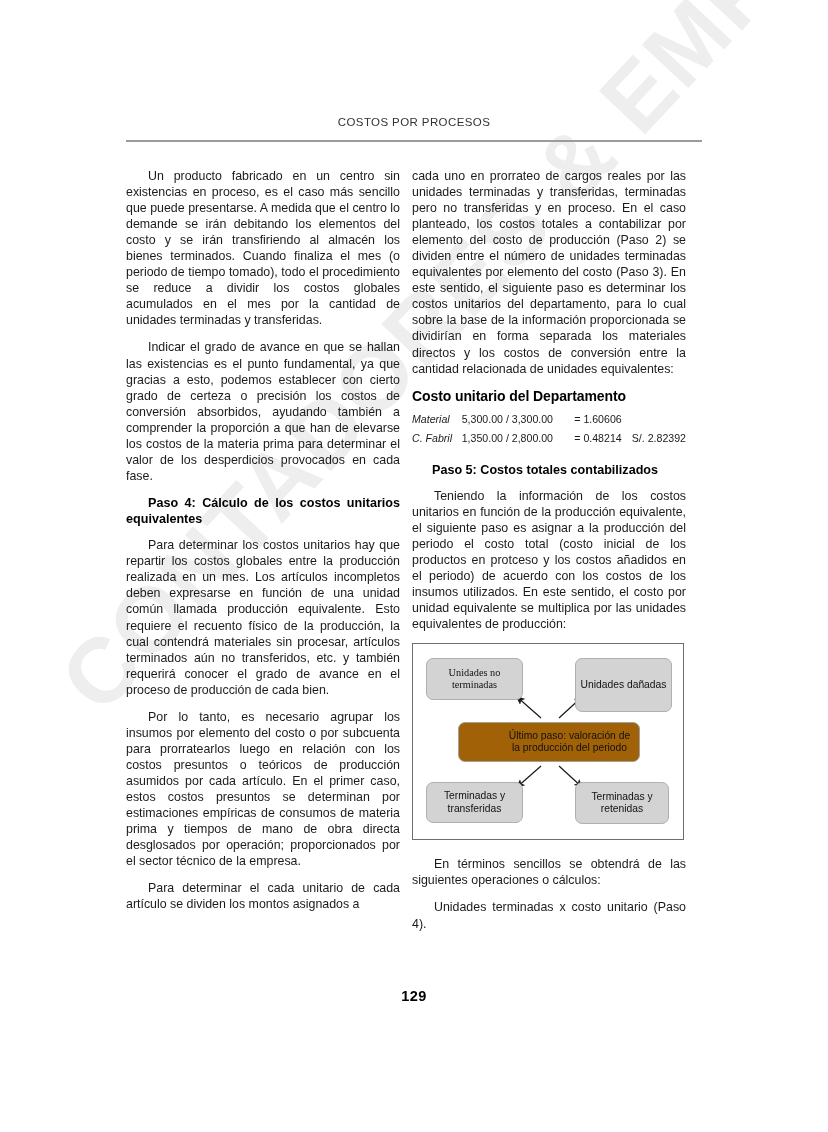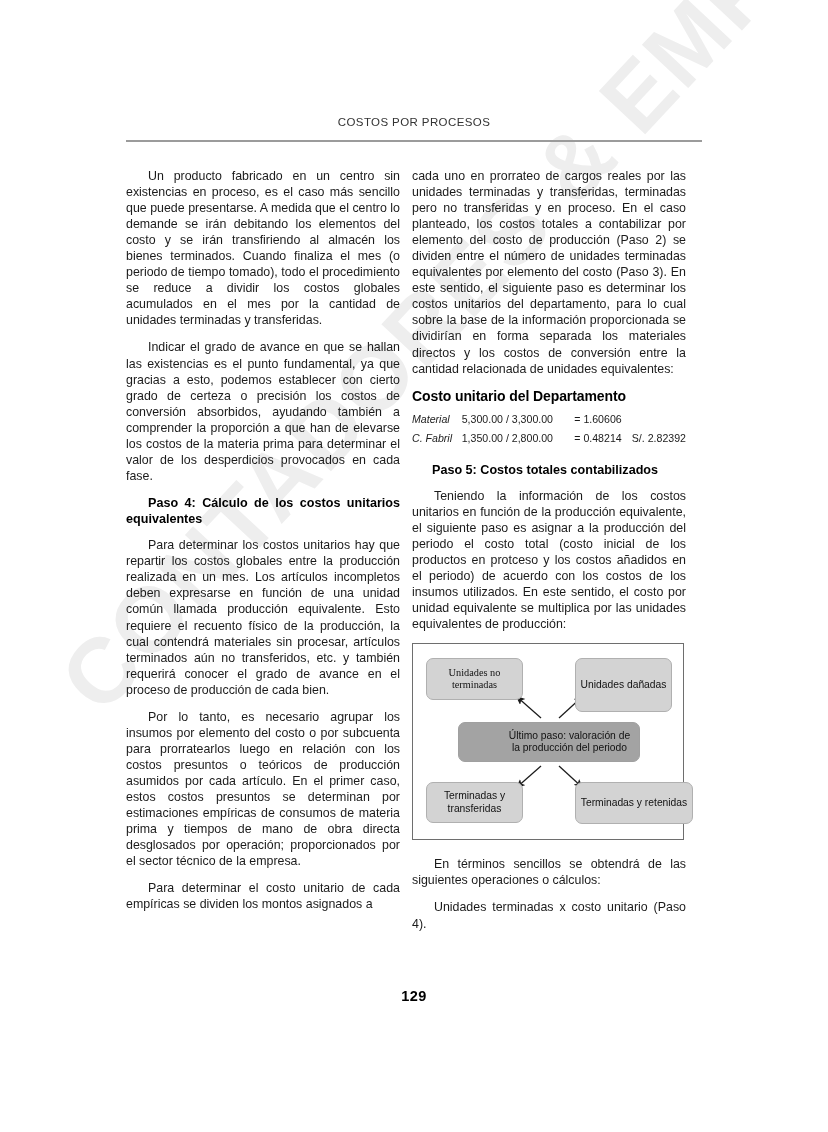--- a/index.html
+++ b/index.html
@@ -148,29 +148,29 @@
     color: #111111;
     font-size: 10.3px;
     line-height: 12.6px;
     text-align: center;
     display: flex;
     align-items: center;
     justify-content: center;
     padding: 2px 4px;
   }
   .dbox.center {
-    background: #a3a3a3;
+    background: #a16207;
     border-color: #a0a0a0;
     padding-left: 45px;
   }
   .d-tl { left: 13px;  top: 14px;  width: 97px; height: 42px; font-family: Liberation Serif, serif; }
   .d-tr { left: 162px; top: 14px;  width: 97px; height: 54px; }
   .d-c  { left: 45px;  top: 78px;  width: 182px; height: 40px; }
   .d-bl { left: 13px;  top: 138px; width: 97px; height: 41px; }
-  .d-br { left: 162px; top: 138px; width: 118px; height: 42px; }
+  .d-br { left: 162px; top: 138px; width: 94px; height: 42px; }
   .diagram svg {
     position: absolute;
     left: 0; top: 0;
     width: 272px; height: 197px;
     overflow: visible;
   }
 
   
   .folio {
     position: absolute;
@@ -199,21 +199,21 @@
       <div class="rh-text">COSTOS POR PROCESOS</div>
       <div class="rh-rule"></div>
     </div>
 
     <div class="col col-left">
       <p class="para">Un producto fabricado en un centro sin existencias en proceso, es el caso más sencillo que puede presentarse. A medida que el centro lo demande se irán debitando los elementos del costo y se irán transfiriendo al almacén los bienes terminados. Cuando finaliza el mes (o periodo de tiempo tomado), todo el procedimiento se reduce a dividir los costos globales acumulados en el mes por la cantidad de unidades terminadas y transferidas.</p>
       <p class="para">Indicar el grado de avance en que se hallan las existencias es el punto fundamental, ya que gracias a esto, podemos establecer con cierto grado de certeza o precisión los costos de conversión absorbidos, ayudando también a comprender la proporción a que han de elevarse los costos de la materia prima para determinar el valor de los desperdicios provocados en cada fase.</p>
       <h3 class="subhead">Paso 4: Cálculo de los costos unitarios equivalentes</h3>
       <p class="para">Para determinar los costos unitarios hay que repartir los costos globales entre la producción realizada en un mes. Los artículos incompletos deben expresarse en función de una unidad común llamada producción equivalente. Esto requiere el recuento físico de la producción, la cual contendrá materiales sin procesar, artículos terminados aún no transferidos, etc. y también requerirá conocer el grado de avance en el proceso de producción de cada bien.</p>
       <p class="para">Por lo tanto, es necesario agrupar los insumos por elemento del costo o por subcuenta para prorratearlos luego en relación con los costos presuntos o teóricos de producción asumidos por cada artículo. En el primer caso, estos costos presuntos se determinan por estimaciones empíricas de consumos de materia prima y tiempos de mano de obra directa desglosados por operación; proporcionados por el sector técnico de la empresa.</p>
-      <p class="para">Para determinar el costo unitario de cada empíricas se dividen los montos asignados a</p>
+      <p class="para">Para determinar el cada unitario de cada artículo se dividen los montos asignados a</p>
     </div>
 
     <div class="col col-right">
       <p class="para" style="text-indent:0;">cada uno en prorrateo de cargos reales por las unidades terminadas y transferidas, terminadas pero no transferidas y en proceso. En el caso planteado, los costos totales a contabilizar por elemento del costo de producción (Paso 2) se dividen entre el número de unidades terminadas equivalentes por elemento del costo (Paso 3). En este sentido, el siguiente paso es determinar los costos unitarios del departamento, para lo cual sobre la base de la información proporcionada se dividirían en forma separada los materiales directos y los costos de conversión entre la cantidad relacionada de unidades equivalentes:</p>
 
       <div class="cost-block">
         <div class="cost-title">Costo unitario del Departamento</div>
         <table class="cost">
           <tbody>
             <tr>

